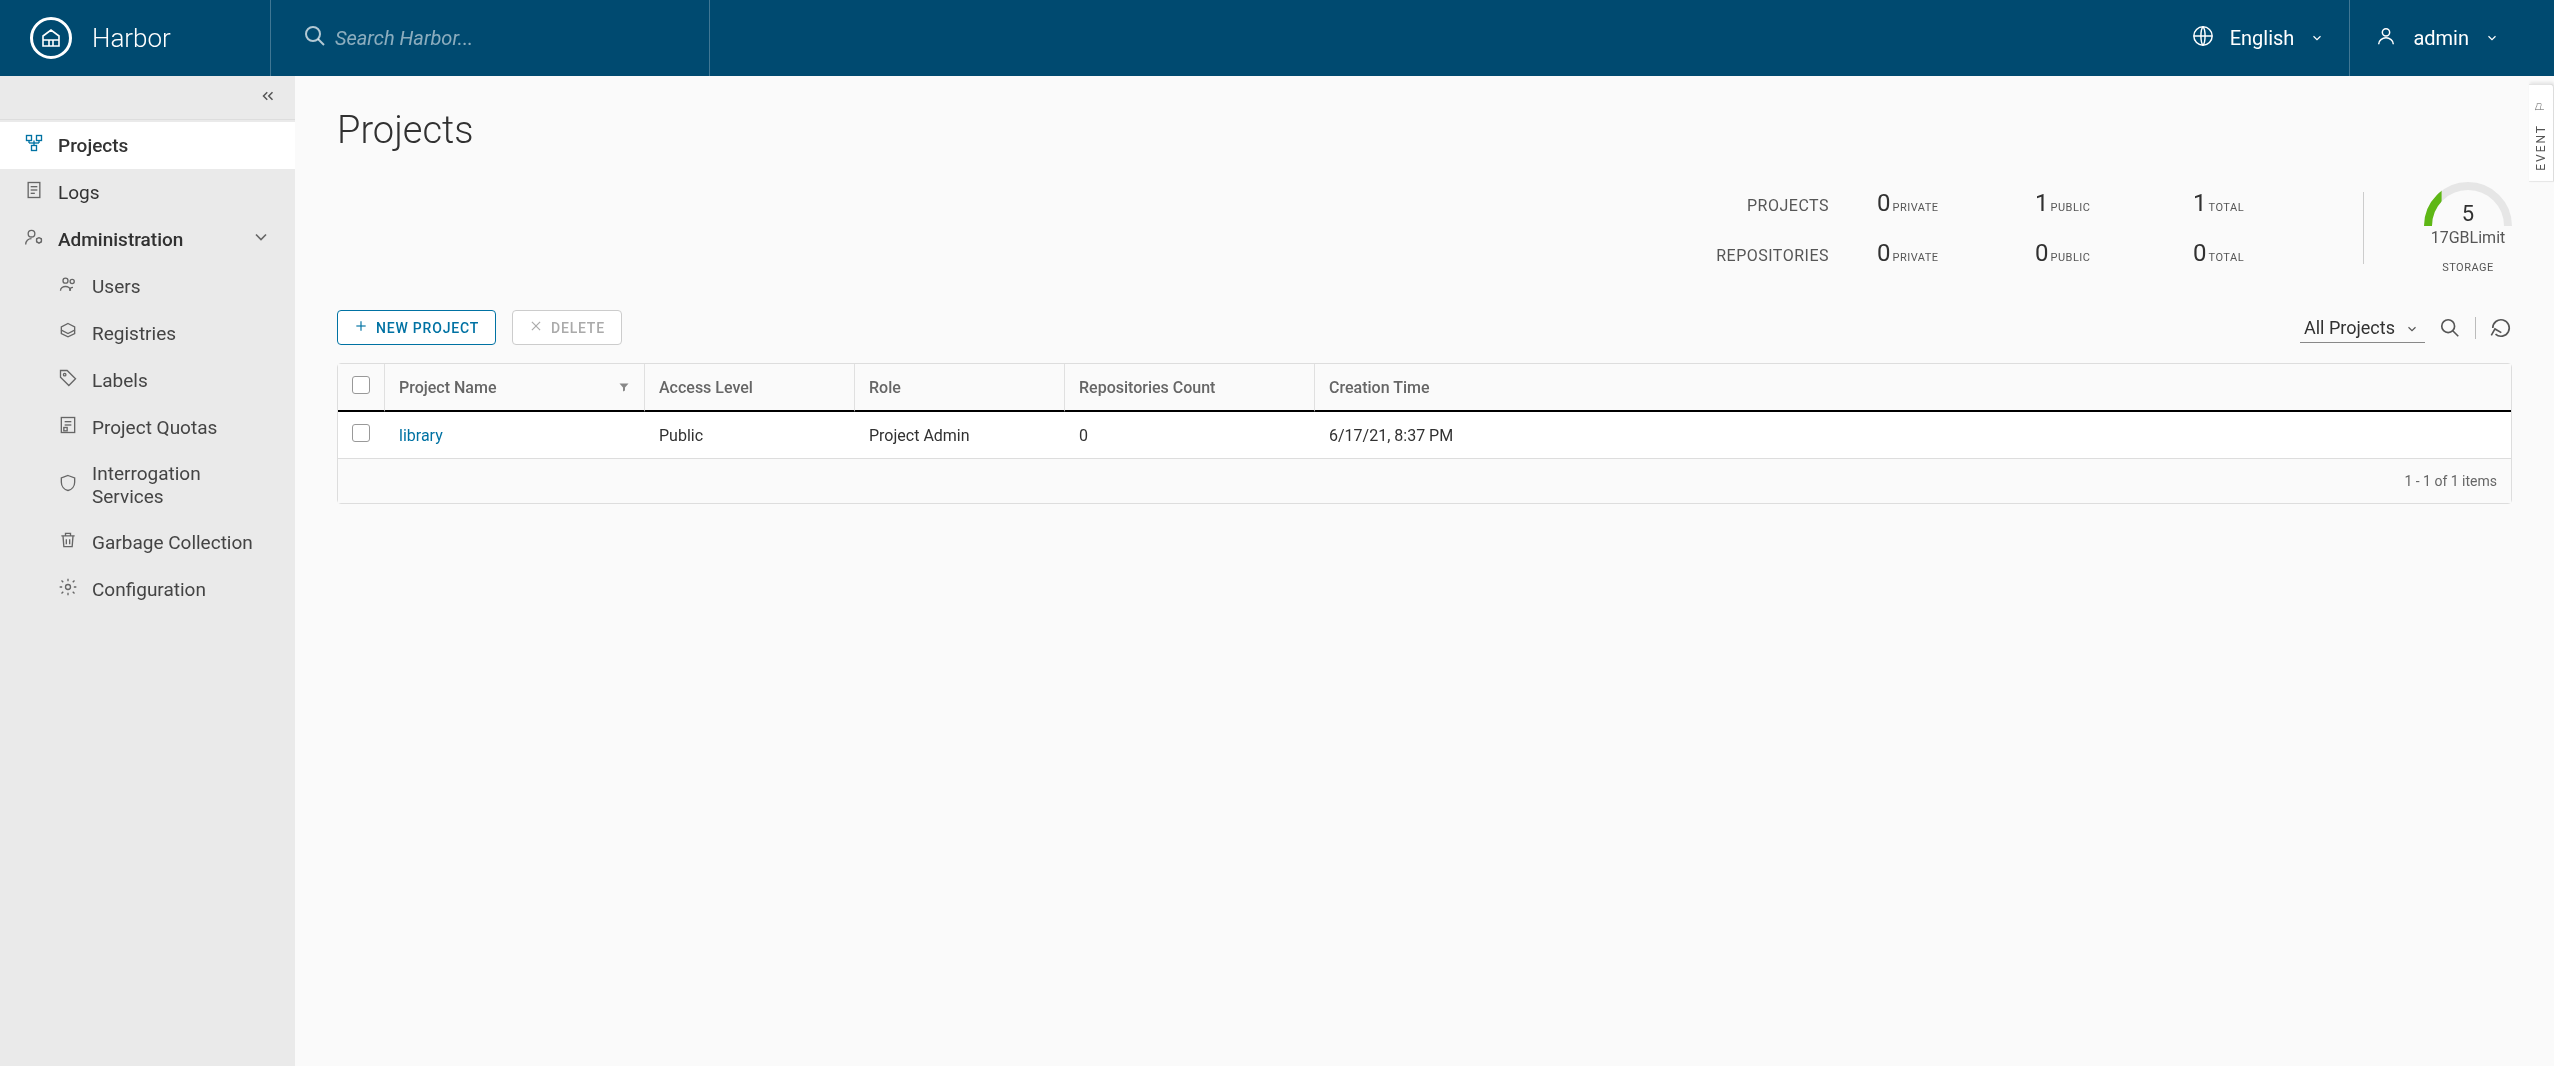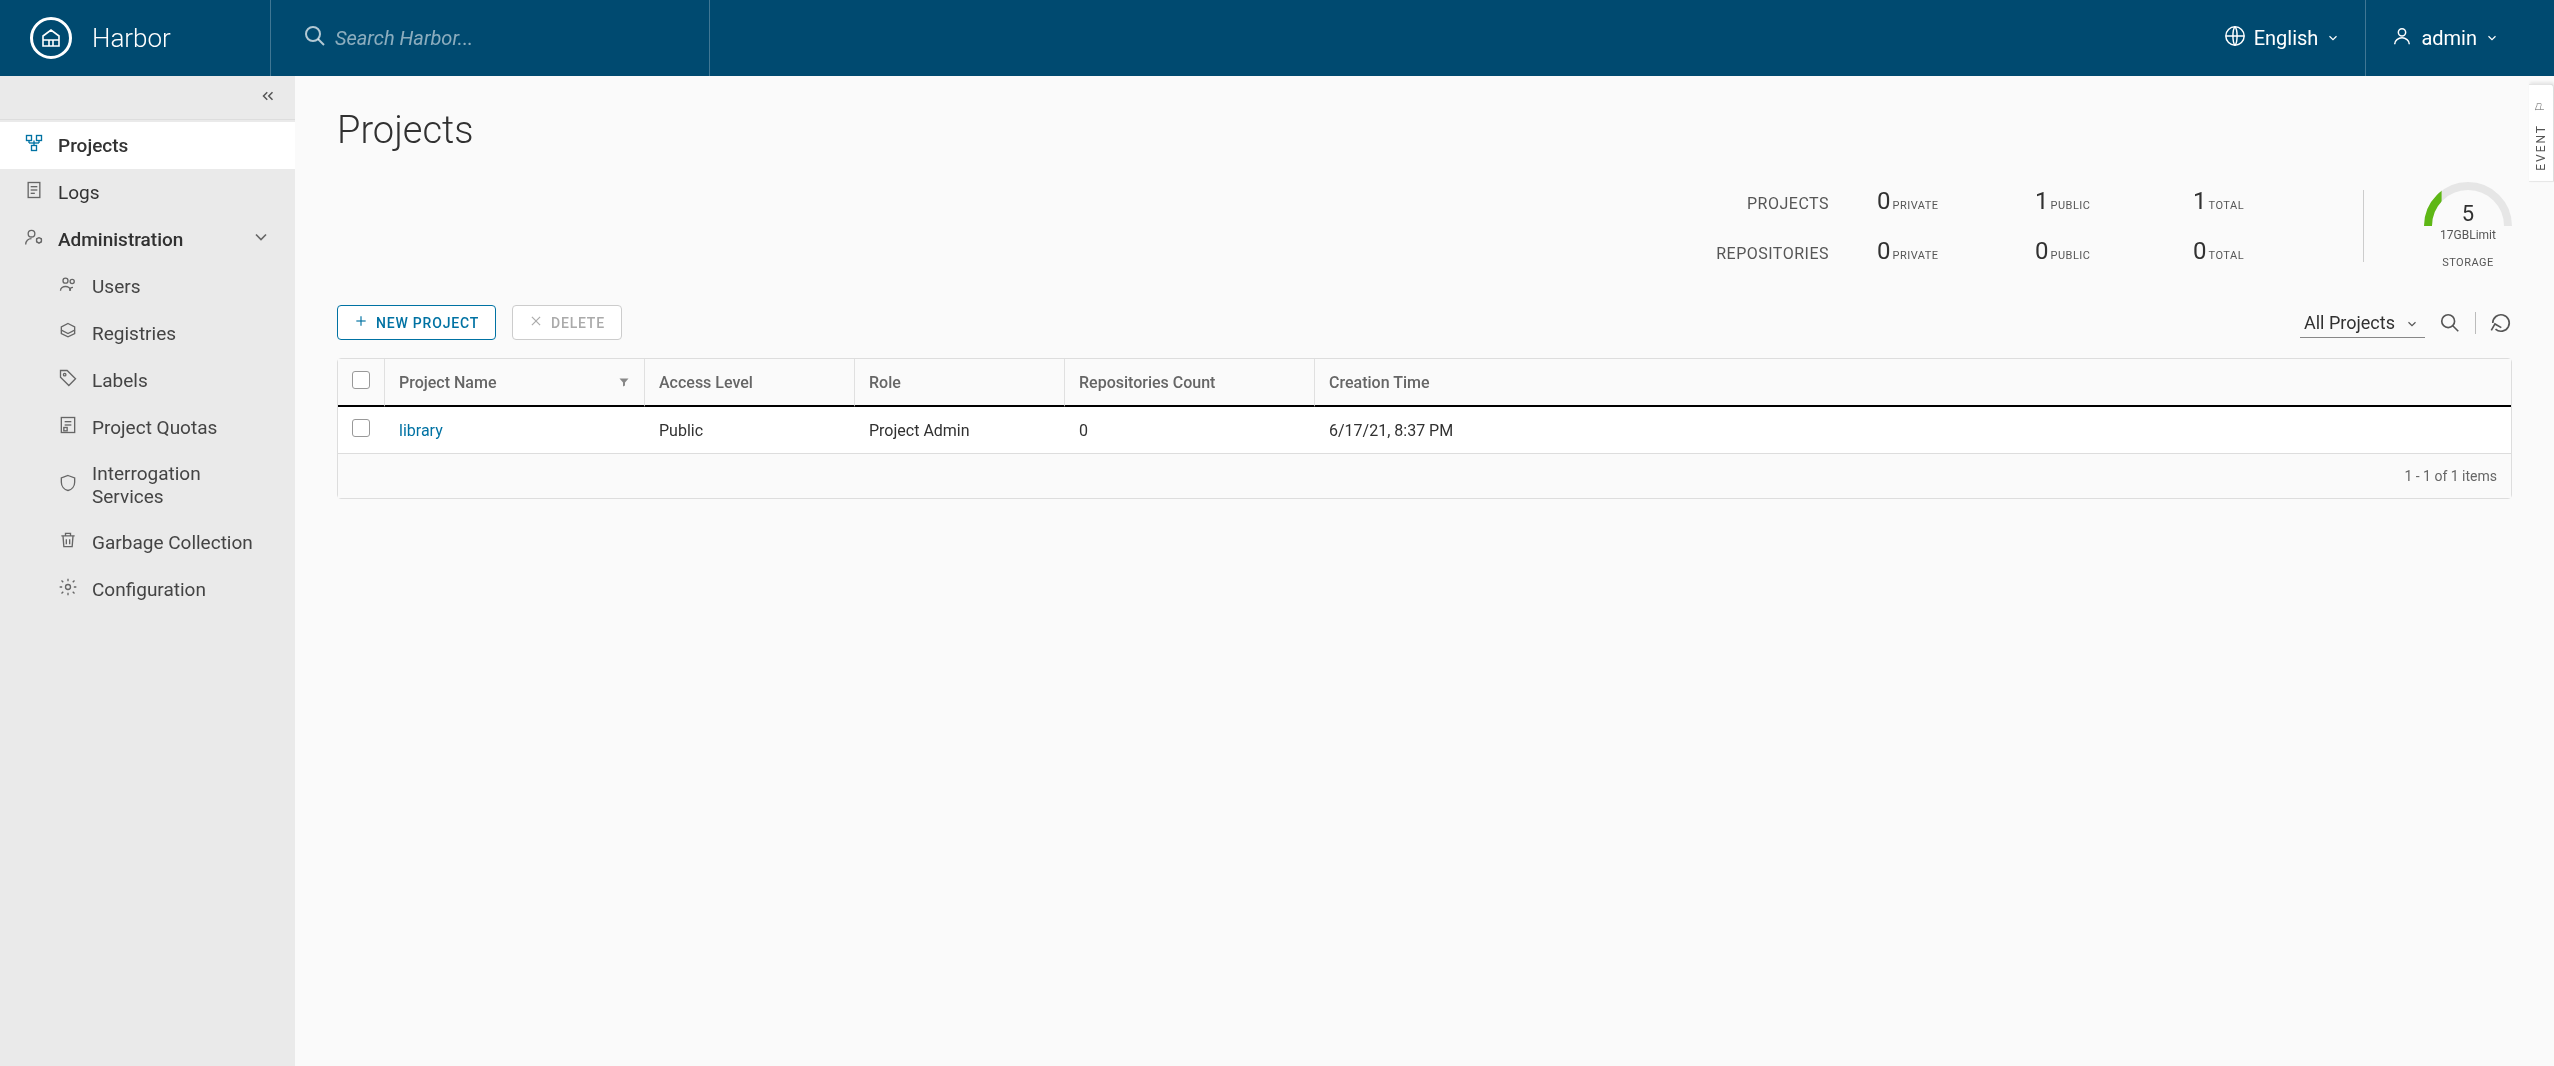--- a/index.html
+++ b/index.html
@@ -9,21 +9,21 @@
   .header { background: #004a70; height: 76px; display: flex; align-items: center; padding: 0 30px; color: #fff; }
   .brand { display: flex; align-items: center; gap: 20px; min-width: 240px; }
   .logo-circle { width: 42px; height: 42px; border: 3px solid #fff; border-radius: 50%; display: flex; align-items: center; justify-content: center; }
   .logo-circle svg { width: 24px; height: 24px; fill: #fff; }
   .brand-title { font-size: 26px; font-weight: 300; }
   .search-area { flex: 0 0 440px; display: flex; align-items: center; border-left: 1px solid rgba(255,255,255,0.25); border-right: 1px solid rgba(255,255,255,0.25); height: 100%; padding: 0 32px; }
   .search-input { background: transparent; border: none; outline: none; color: #fff; font-size: 20px; width: 100%; padding-left: 8px; }
   .search-input::placeholder { color: rgba(255,255,255,0.55); font-style: italic; }
   .spacer { flex: 1; }
   .header-right { display: flex; align-items: center; height: 100%; }
-  .hdr-item { display: flex; align-items: center; gap: 8px; padding: 0 25px; height: 100%; cursor: pointer; font-size: 20px; border-left: 1px solid rgba(255,255,255,0.25); }
+  .hdr-item { display: flex; align-items: center; gap: 16px; padding: 0 25px; height: 100%; cursor: pointer; font-size: 20px; border-left: 1px solid rgba(255,255,255,0.25); }
   .hdr-item:first-child { border-left: none; }
   .hdr-item svg { stroke: #fff; fill: none; }
   .chev-down { width: 14px; height: 14px; }
 
   
   .layout { display: flex; height: calc(100vh - 76px); border-radius: 16px; }
   .sidebar { width: 295px; background: #eaeaea; display: flex; flex-direction: column; }
   .collapse-row { height: 44px; display: flex; align-items: center; justify-content: flex-end; padding-right: 18px; border-bottom: 1px solid #ddd; }
   .nav { list-style: none; padding-top: 2px; }
   .nav-item { display: flex; align-items: center; gap: 14px; padding: 11px 24px; font-size: 19px; color: #333; cursor: pointer; }
@@ -43,21 +43,21 @@
   .stats-label { font-size: 16px; text-align: right; letter-spacing: 0.5px; color: #565656; }
   .stat-cell { display: flex; align-items: baseline; gap: 2px; }
   .stat-num { font-size: 24px; font-weight: 400; color: #313131; }
   .stat-sub { font-size: 11px; letter-spacing: 0.5px; color: #565656; }
   .divider-v { width: 1px; height: 72px; background: #ccc; }
   .storage-box { text-align: center; }
   .arc-wrap { position: relative; width: 88px; height: 44px; margin: 0 auto 2px; }
   .arc-bg, .arc-fg { position: absolute; top: 0; left: 0; width: 88px; height: 88px; border: 8px solid #e6e6e6; border-radius: 50%; clip-path: inset(0 0 50% 0); }
   .arc-fg { border-color: #5eb715; clip-path: polygon(0 0, 20% 0, 20% 50%, 0 50%); }
   .storage-num { position: absolute; bottom: 0; left: 0; right: 0; font-size: 22px; font-weight: 400; }
-  .storage-limit { font-size: 12px; color: #565656; }
+  .storage-limit { font-size: 16px; color: #565656; }
   .storage-cap { font-size: 11px; color: #565656; letter-spacing: 0.5px; margin-top: 14px; }
 
   .actions-row { display: flex; align-items: center; gap: 16px; margin-bottom: 18px; }
   .btn { display: inline-flex; align-items: center; gap: 8px; padding: 8px 16px; font-size: 14px; font-weight: 500; letter-spacing: 0.8px; border-radius: 4px; cursor: pointer; background: #fff; }
   .btn-primary { border: 1px solid #0072a3; color: #0072a3; }
   .btn-primary svg { stroke: #0072a3; }
   .btn-disabled { border: 1px solid #ccc; color: #aaa; cursor: not-allowed; }
   .btn-disabled svg { stroke: #aaa; }
   .actions-right { margin-left: auto; display: flex; align-items: center; gap: 14px; }
   .filter-select { border: none; border-bottom: 1px solid #888; background: transparent; font-size: 18px; color: #313131; padding: 4px 30px 4px 4px; appearance: none; cursor: pointer; }

